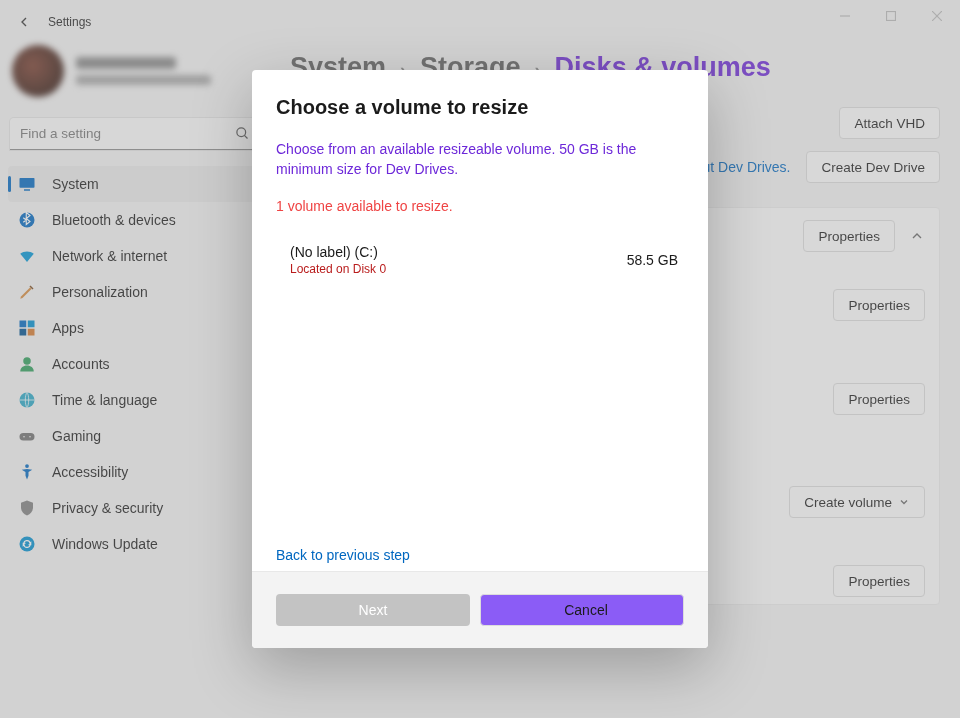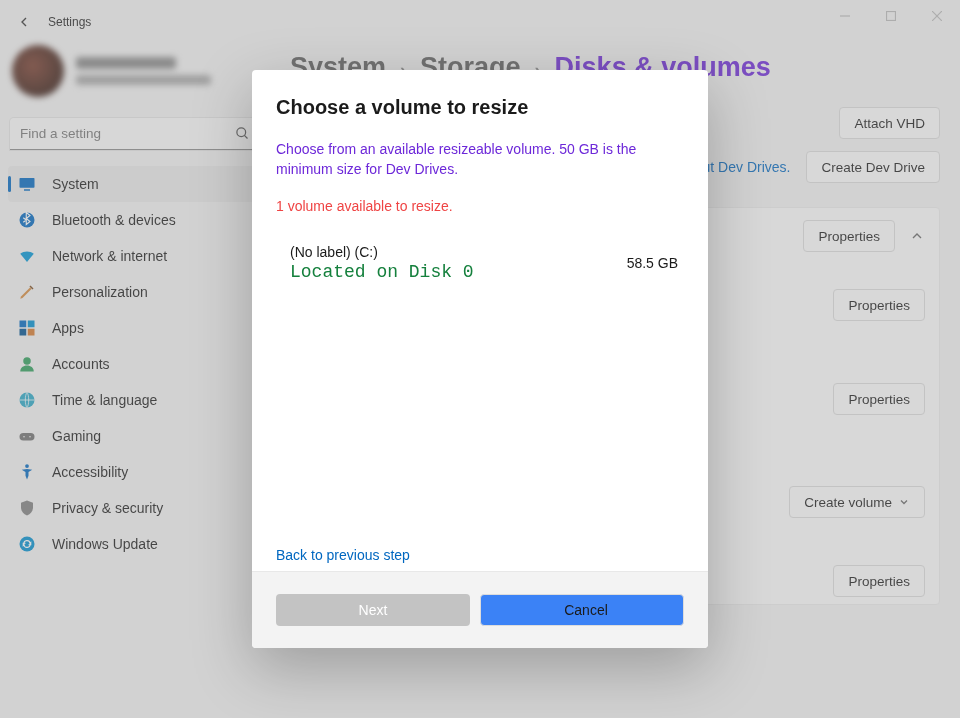--- a/index.html
+++ b/index.html
@@ -62,28 +62,28 @@
     
     .overlay { position: absolute; inset: 0; background: rgba(150,150,150,0.35); display: flex; justify-content: center; }
     .dialog { width: 456px; background: #fff; border-radius: 4px; box-shadow: 0 20px 60px rgba(0,0,0,0.25); margin-top: 70px; display: flex; flex-direction: column; overflow: hidden; height: 578px; }
     .dialog-body { padding: 26px 24px 0 24px; flex: 1; display: flex; flex-direction: column; }
     .dialog-title { font-size: 20px; font-weight: 600; color: #1b1b1b; margin-bottom: 20px; }
     .dialog-desc { font-size: 14px; color: #6d28d9; line-height: 1.45; margin-bottom: 18px; }
     .dialog-status { font-size: 14px; color: #ef4444; margin-bottom: 24px; }
     .vol-item { display: flex; align-items: center; justify-content: space-between; padding: 6px 6px 6px 14px; border-radius: 4px; cursor: pointer; }
     .vol-left { font-size: 14px; }
     .vol-label { color: #1b1b1b; margin-bottom: 2px; }
-    .vol-located { color: #15803d; font-size: 18px; font-family: Liberation Mono, monospace; }
+    .vol-located { color: #b91c1c; font-size: 12px; }
     .vol-size { font-size: 14px; color: #1b1b1b; }
     .dialog-spacer { flex: 1; }
     .back-link { color: #0067c0; font-size: 14px; cursor: pointer; margin-bottom: 8px; }
     .dialog-footer { background: #f3f3f3; padding: 22px 24px; display: flex; gap: 10px; border-top: 1px solid #e8e8e8; }
     .dlg-btn { flex: 1; height: 32px; border-radius: 4px; font-size: 14px; cursor: pointer; }
     .dlg-next { background: #c3c3c3; border: none; color: #fff; }
-    .dlg-cancel { background: #3b82f6; border: 1px solid #dcdcdc; color: #1b1b1b; padding-left: 8px; }
+    .dlg-cancel { background: #8b5cf6; border: 1px solid #dcdcdc; color: #1b1b1b; padding-left: 8px; }
   </style>
 </head>
 <body>
 
 <div class="window-header">
   <button class="back-btn">
     <svg viewBox="0 0 24 24" fill="none" stroke="currentColor" stroke-width="2">
         <path d="M15 18l-6-6 6-6"></path>
       </svg>
   </button>

